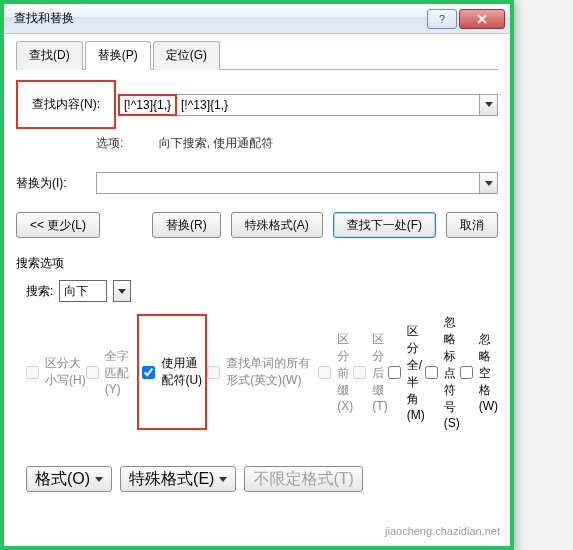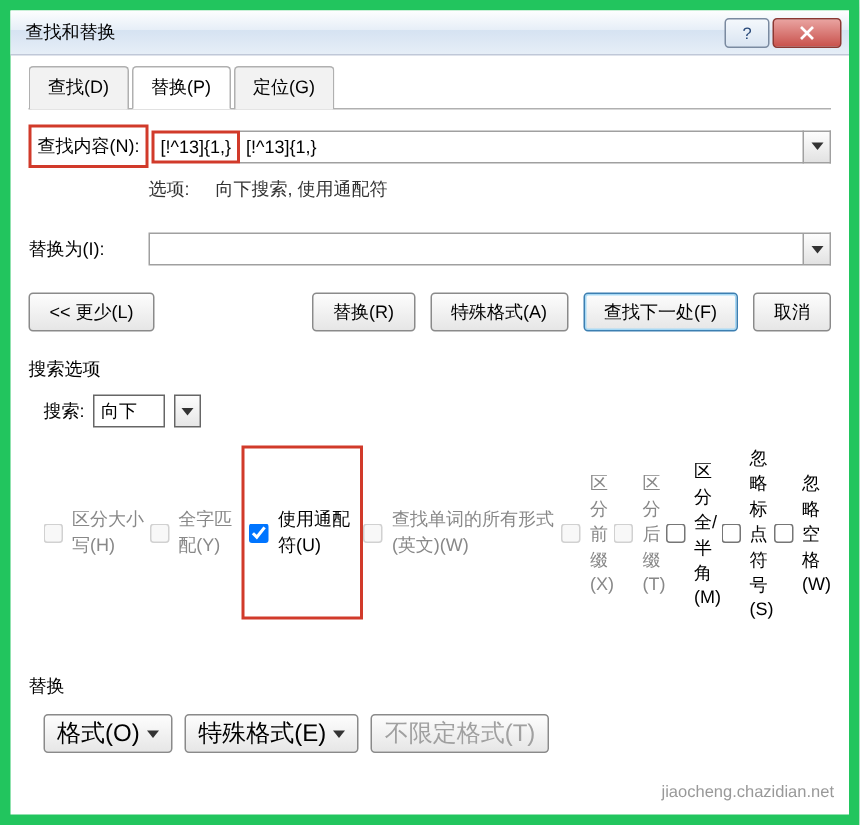--- a/index.html
+++ b/index.html
@@ -1,17 +1,17 @@
 <!DOCTYPE html>
 <html><head>
   <meta charset="utf-8">
   <style>
     * { box-sizing: border-box; margin: 0; padding: 0; }
     body { font-family: "Microsoft YaHei", SimSun, Tahoma, sans-serif; font-size: 12px; background: #f0f0f0; }
-    .window { width: 573px; height: 550px; background: #fff; border: 7px solid #22c55e; box-shadow: 2px 2px 8px rgba(0,0,0,0.3); position: relative; }
+    .window { width: 514px; height: 550px; background: #fff; border: 4px solid #22c55e; box-shadow: 2px 2px 8px rgba(0,0,0,0.3); position: relative; }
     .titlebar { height: 30px; background: linear-gradient(#fdfefe,#e6eef7 45%,#d6e3f2 46%,#e6eef7); border-bottom: 1px solid #c0c8d8; display: flex; align-items: center; padding: 0 5px 0 10px; }
     .titlebar-text { flex: 1; color: #000; font-size: 12px; }
     .win-btn { width: 30px; height: 20px; margin-left: 2px; border: 1px solid #7a8aa0; border-radius: 3px; background: linear-gradient(#f4f8fc,#d9e4f1); display: flex; align-items: center; justify-content: center; cursor: pointer; }
     .win-close { width: 46px; background: linear-gradient(#e9a3a0,#c9524d); border-color: #8c3832; }
     .win-btn svg { width: 12px; height: 12px; }
     .content { padding: 6px 12px 10px 12px; }
     .tabs { display: flex; border-bottom: 1px solid #b0b0b0; margin-bottom: 10px; position: relative; text-align: center; }
     .tab { padding: 5px 12px; border: 1px solid #b0b0b0; border-bottom: none; background: #f2f2f2; margin-right: 2px; border-radius: 3px 3px 0 0; cursor: pointer; position: relative; top: 1px; }
     .tab.active { background: #fff; border-bottom: 1px solid #fff; }
     .row { display: flex; align-items: center; margin-bottom: 6px; }
@@ -63,32 +63,32 @@
   </div>
 
   <div class="content">
     <div class="tabs">
       <div class="tab">查找(D)</div>
       <div class="tab active">替换(P)</div>
       <div class="tab">定位(G)</div>
     </div>
 
     <div class="row">
-      <span class="label highlight" style="border:2px solid #d13a2a;padding:4px;width:auto;margin-right:2px">查找内容(N):</span>
+      <span class="label highlight" style="border:2px solid #d13a2a;padding:14px;width:auto;margin-right:2px">查找内容(N):</span>
       <div class="input-wrap">
         <span class="highlight-wrap" style="padding:2px 4px;font-size:12px">[!^13]{1,}</span>
         <input class="text-input" style="border-left: none;" value="[!^13]{1,}">
         <div class="combo-btn">
             <div class="tri"></div>
           </div>
       </div>
     </div>
     <div class="options-line">
       <span>选项:</span>
-      <span style="margin-left:14px">向下搜索, 使用通配符</span>
+      <span style="margin-left:32px">向下搜索, 使用通配符</span>
     </div>
 
     <div class="row" style="margin-top:16px">
       <span class="label">替换为(I):</span>
       <div class="input-wrap">
         <input class="text-input" value="" style="">
         <div class="combo-btn">
             <div class="tri"></div>
           </div>
       </div>
@@ -154,21 +154,20 @@
             <span>忽略标点符号(S)</span>
           </label>
         <label class="check enabled">
             <input type="checkbox" style="">
             <span>忽略空格(W)</span>
           </label>
       </div>
     </div>
 
     <div class="replace-group">
-      <div>替换</div>
       <div class="bottom-btns">
         <button class="dropdown-btn">
             <span>格式(O)</span>
             <div class="tri"></div>
           </button>
         <button class="dropdown-btn">
             <span>特殊格式(E)</span>
             <div class="tri"></div>
           </button>
         <button class="dropdown-btn disabled">

